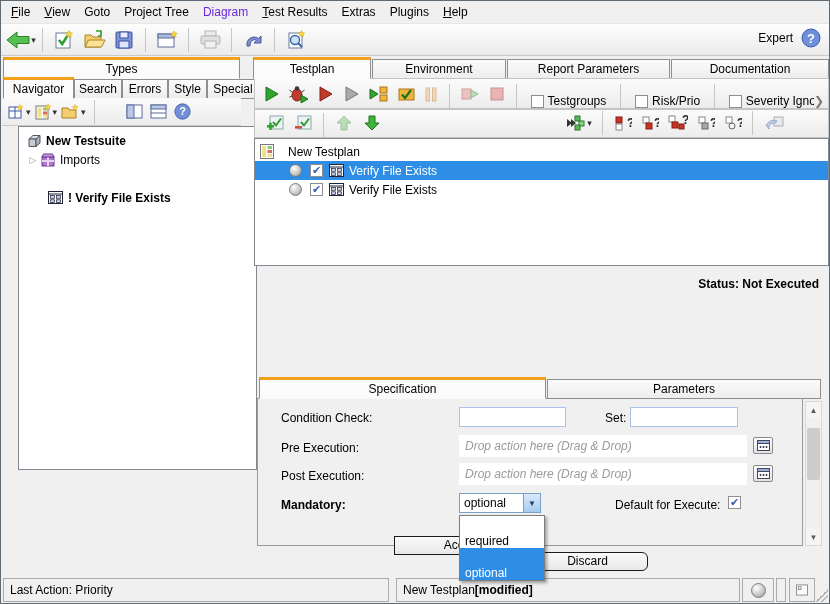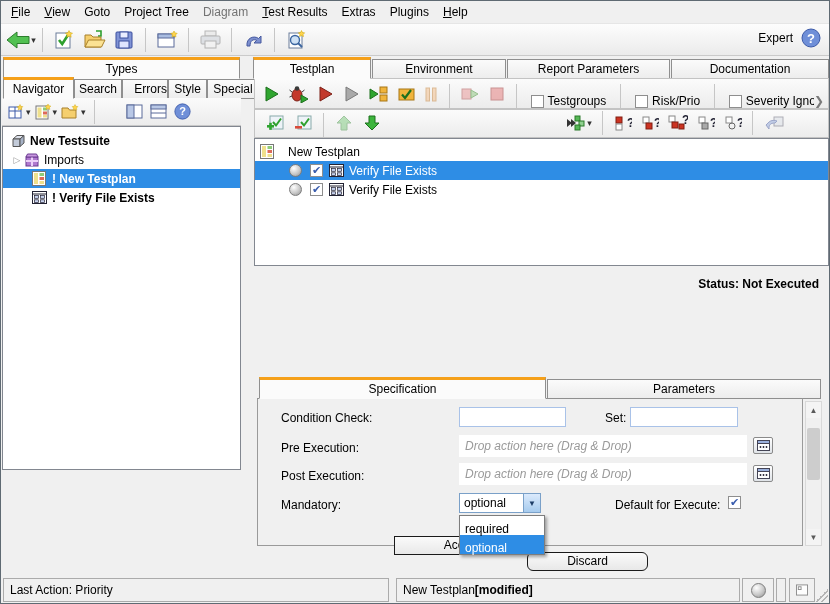--- a/index.html
+++ b/index.html
@@ -5,21 +5,21 @@
   html,body{margin:0;padding:0;background:#9a9a9a;}
   *{box-sizing:border-box;}
   .win{position:relative;width:830px;height:604px;background:#f0f0f0;
        font-family:"Liberation Sans",sans-serif;font-size:12px;color:#000;
        border:1px solid #5f6a73;overflow:hidden;}
   .abs{position:absolute;}
   
   .menubar{position:absolute;left:0;top:0;right:0;height:22px;display:flex;align-items:center;
            padding-left:3px;background:#f0f0f0;}
   .menu-item{padding:3px 7px;white-space:nowrap;cursor:default;}
-  .menu-item.disabled{color:#737373;}
+  .menu-item.disabled{color:#6d28d9;}
   
   .toolbar{position:absolute;left:0;top:22px;right:0;height:33px;
            background:linear-gradient(#fdfdfd,#ebebeb);
            border-top:1px solid #e6e6e6;border-bottom:1px solid #cacaca;
            display:flex;align-items:center;padding:0 5px;}
   .tbtn{height:28px;min-width:30px;display:flex;align-items:center;justify-content:center;border-radius:3px;}
   .tsep{width:1px;height:24px;background:#c6c6c6;margin:0 6px;}
   .chev{font-size:9px;color:#333;margin-left:1px;}
   .expert{position:absolute;right:36px;top:30px;color:#000000;}
   
@@ -53,21 +53,21 @@
   .dropfield{position:absolute;height:22px;background:#fff;color:#9a9a9a;font-style:italic;
              display:flex;align-items:center;padding:0 6px;}
   .dotbtn{position:absolute;width:20px;height:17px;border:1px solid #8a8a8a;border-radius:2px;
           background:linear-gradient(#ffffff,#dfe3e8);display:flex;align-items:center;justify-content:center;}
   .combo{position:absolute;width:82px;height:20px;border:1px solid #7aa0c8;background:#fff;display:flex;}
   .combo .val{flex:1;padding:1px 4px;line-height:17px;}
   .combo .btn{width:17px;background:linear-gradient(#dbeafc,#a6cbee);border-left:1px solid #7aa0c8;
               display:flex;align-items:center;justify-content:center;font-size:8px;color:#1d3d66;}
   .ddlist{position:absolute;left:458px;top:514px;width:86px;background:#fff;border:1px solid #7d7d7d;
           box-shadow:2px 2px 3px rgba(0,0,0,.35);z-index:9;}
-  .ddopt{height:19px;line-height:19px;padding:4px 5px;cursor:default;}
+  .ddopt{height:19px;line-height:19px;padding:16px 5px;cursor:default;}
   .ddopt.sel{background:#2e8de5;color:#fff;}
   .pbtn{position:absolute;height:19px;border:1px solid #1a1a1a;background:linear-gradient(#fafafa,#e8e8e8);
         text-align:center;line-height:17px;cursor:default;}
   
   .sbar{position:absolute;left:804px;top:400px;width:17px;height:145px;background:#f0f0f0;border:1px solid #d9d9d9;}
   .sarr{position:absolute;left:0;width:15px;height:16px;background:#f4f4f4;color:#5a5a5a;font-size:8px;
         display:flex;align-items:center;justify-content:center;}
   .sthumb{position:absolute;left:1px;width:13px;background:#cdcdcd;border-radius:2px;}
   
   .sbox{position:absolute;height:24px;top:577px;border:1px solid #ababab;background:#f0f0f0;
@@ -176,21 +176,21 @@
         <circle cx="10" cy="10" r="9" fill="#6f8fd8" stroke="#3c5aa8"></circle>
         <text x="10" y="14.5" font-size="13" font-family="Liberation Sans" font-weight="bold" fill="#fff" text-anchor="middle">?</text>
       </svg>
   </div>
 
   <div class="tab active" style="left:2px;top:56px;width:237px;">
     <span>Types</span>
   </div>
   <div class="tab active" style="left:2px;top:76px;width:71px;"><span>Navigator</span></div>
   <div class="tab" style="left:73px;top:78px;width:48px;"><span>Search</span></div>
-  <div class="tab" style="left:121px;top:78px;width:46px;text-align:right;"><span>Errors</span></div>
+  <div class="tab" style="left:121px;top:78px;width:46px;"><span>Errors</span></div>
   <div class="tab" style="left:167px;top:78px;width:39px;"><span>Style</span></div>
   <div class="tab" style="left:206px;top:78px;width:52px;"><span>Special</span></div>
 
   <div class="lp-toolbar">
     <div class="tbtn" style="min-width:0;padding:0 2px;">
       <svg width="17" height="16" viewBox="0 0 17 16">
           <rect x="1" y="3" width="12" height="11" fill="#fff" stroke="#3c5aa8"></rect>
           <line x1="1" y1="7" x2="13" y2="7" stroke="#3c5aa8"></line>
           <line x1="7" y1="3" x2="7" y2="14" stroke="#3c5aa8"></line>
           <path d="M12 0.5 l.9 1.8 2 .3-1.4 1.4.3 2-1.8-.9-1.8.9.3-2L9.1 2.6l2-.3z" fill="#ffd44d" stroke="#c9a300" stroke-width=".4"></path>
@@ -230,21 +230,21 @@
         </svg>
     </div>
     <div class="tbtn" style="min-width:24px;">
       <svg width="17" height="17" viewBox="0 0 20 20">
           <circle cx="10" cy="10" r="9" fill="#6f8fd8" stroke="#3c5aa8"></circle>
           <text x="10" y="14.5" font-size="13" font-family="Liberation Sans" font-weight="bold" fill="#fff" text-anchor="middle">?</text>
         </svg>
     </div>
   </div>
 
-  <div class="tree" style="left:1px;top:125px;width:239px;height:344px;">
+  <div class="tree" style="left:17px;top:125px;width:239px;height:344px;">
     <div class="trow bold" style="top:4px;">
       <span style="width:6px;"></span>
       <span class="ic">
         <svg width="16" height="16" viewBox="0 0 16 16">
             <path d="M3 6 l4 -3.5 h7 L10 6 Z" fill="#dde1ea" stroke="#555"></path>
             <path d="M3 6 h7 v7.5 H3 Z" fill="#c3cbd9" stroke="#555"></path>
             <path d="M10 6 l4 -3.5 V10 l-4 3.5 Z" fill="#a7b2c6" stroke="#555"></path>
           </svg>
       </span>
       <span>New Testsuite</span>
@@ -254,33 +254,20 @@
       <span class="expander">▷</span>
       <span class="ic">
         <svg width="16" height="16" viewBox="0 0 16 16">
             <rect x="2" y="5" width="12" height="9" fill="#b07ad0" stroke="#6a3a90"></rect>
             <rect x="7" y="5" width="2" height="9" fill="#ecd0f8"></rect>
             <rect x="2" y="8" width="12" height="2" fill="#ecd0f8"></rect>
             <path d="M2 5 l1.5 -3 h9 L14 5 Z" fill="#c898e0" stroke="#6a3a90"></path>
           </svg>
       </span>
       <span>Imports</span>
-    </div>
-    <div class="trow bold sel" style="top:42px;">
-      <span style="width:28px;"></span>
-      <span class="ic">
-        <svg width="15" height="15" viewBox="0 0 15 15">
-            <rect x="0.5" y="0.5" width="13" height="14" fill="#fff" stroke="#777"></rect>
-            <rect x="2" y="2" width="4" height="11" fill="#efe08c"></rect>
-            <rect x="7.5" y="2" width="4.5" height="3" fill="#8ecb79"></rect>
-            <rect x="7.5" y="6" width="4.5" height="3" fill="#dd6a59"></rect>
-            <rect x="7.5" y="10" width="4.5" height="3" fill="#efe08c"></rect>
-          </svg>
-      </span>
-      <span>! New Testplan</span>
     </div>
     <div class="trow bold" style="top:61px;">
       <span style="width:28px;"></span>
       <span class="ic">
         <svg width="15" height="15" viewBox="0 0 15 15">
             <rect x="0.5" y="1.5" width="14" height="12" fill="#fff" stroke="#223"></rect>
             <line x1="0.5" y1="4" x2="14.5" y2="4" stroke="#223"></line>
             <rect x="2.5" y="5.5" width="4" height="2.8" fill="#c7d2ee" stroke="#223" stroke-width=".7"></rect>
             <rect x="8.5" y="5.5" width="4" height="2.8" fill="#c7d2ee" stroke="#223" stroke-width=".7"></rect>
             <rect x="2.5" y="9.8" width="4" height="2.8" fill="#c7d2ee" stroke="#223" stroke-width=".7"></rect>
@@ -537,21 +524,21 @@
   <div class="dotbtn" style="left:752px;top:464px;">
     <svg width="13" height="11" viewBox="0 0 13 11">
         <rect x="0.5" y="0.5" width="12" height="10" fill="#fff" stroke="#445"></rect>
         <rect x="0.5" y="0.5" width="12" height="3" fill="#9ab0dc" stroke="#445"></rect>
         <circle cx="3.5" cy="7" r="0.9" fill="#223"></circle>
         <circle cx="6.5" cy="7" r="0.9" fill="#223"></circle>
         <circle cx="9.5" cy="7" r="0.9" fill="#223"></circle>
       </svg>
   </div>
 
-  <span class="flabel" style="left:280px;top:497px;">Mandatory:</span>
+  <span class="flabel" style="left:280px;top:497px;font-weight:bold;">Mandatory:</span>
   <div class="combo" style="left:458px;top:492px;">
     <span class="val">optional</span>
     <span class="btn">▼</span>
   </div>
   <span class="flabel" style="left:614px;top:497px;">Default for Execute:</span>
   <span class="cbx abs" style="left:727px;top:495px;">✔</span>
 
   <div class="ddlist">
     <div class="ddopt">required</div>
     <div class="ddopt sel">optional</div>

